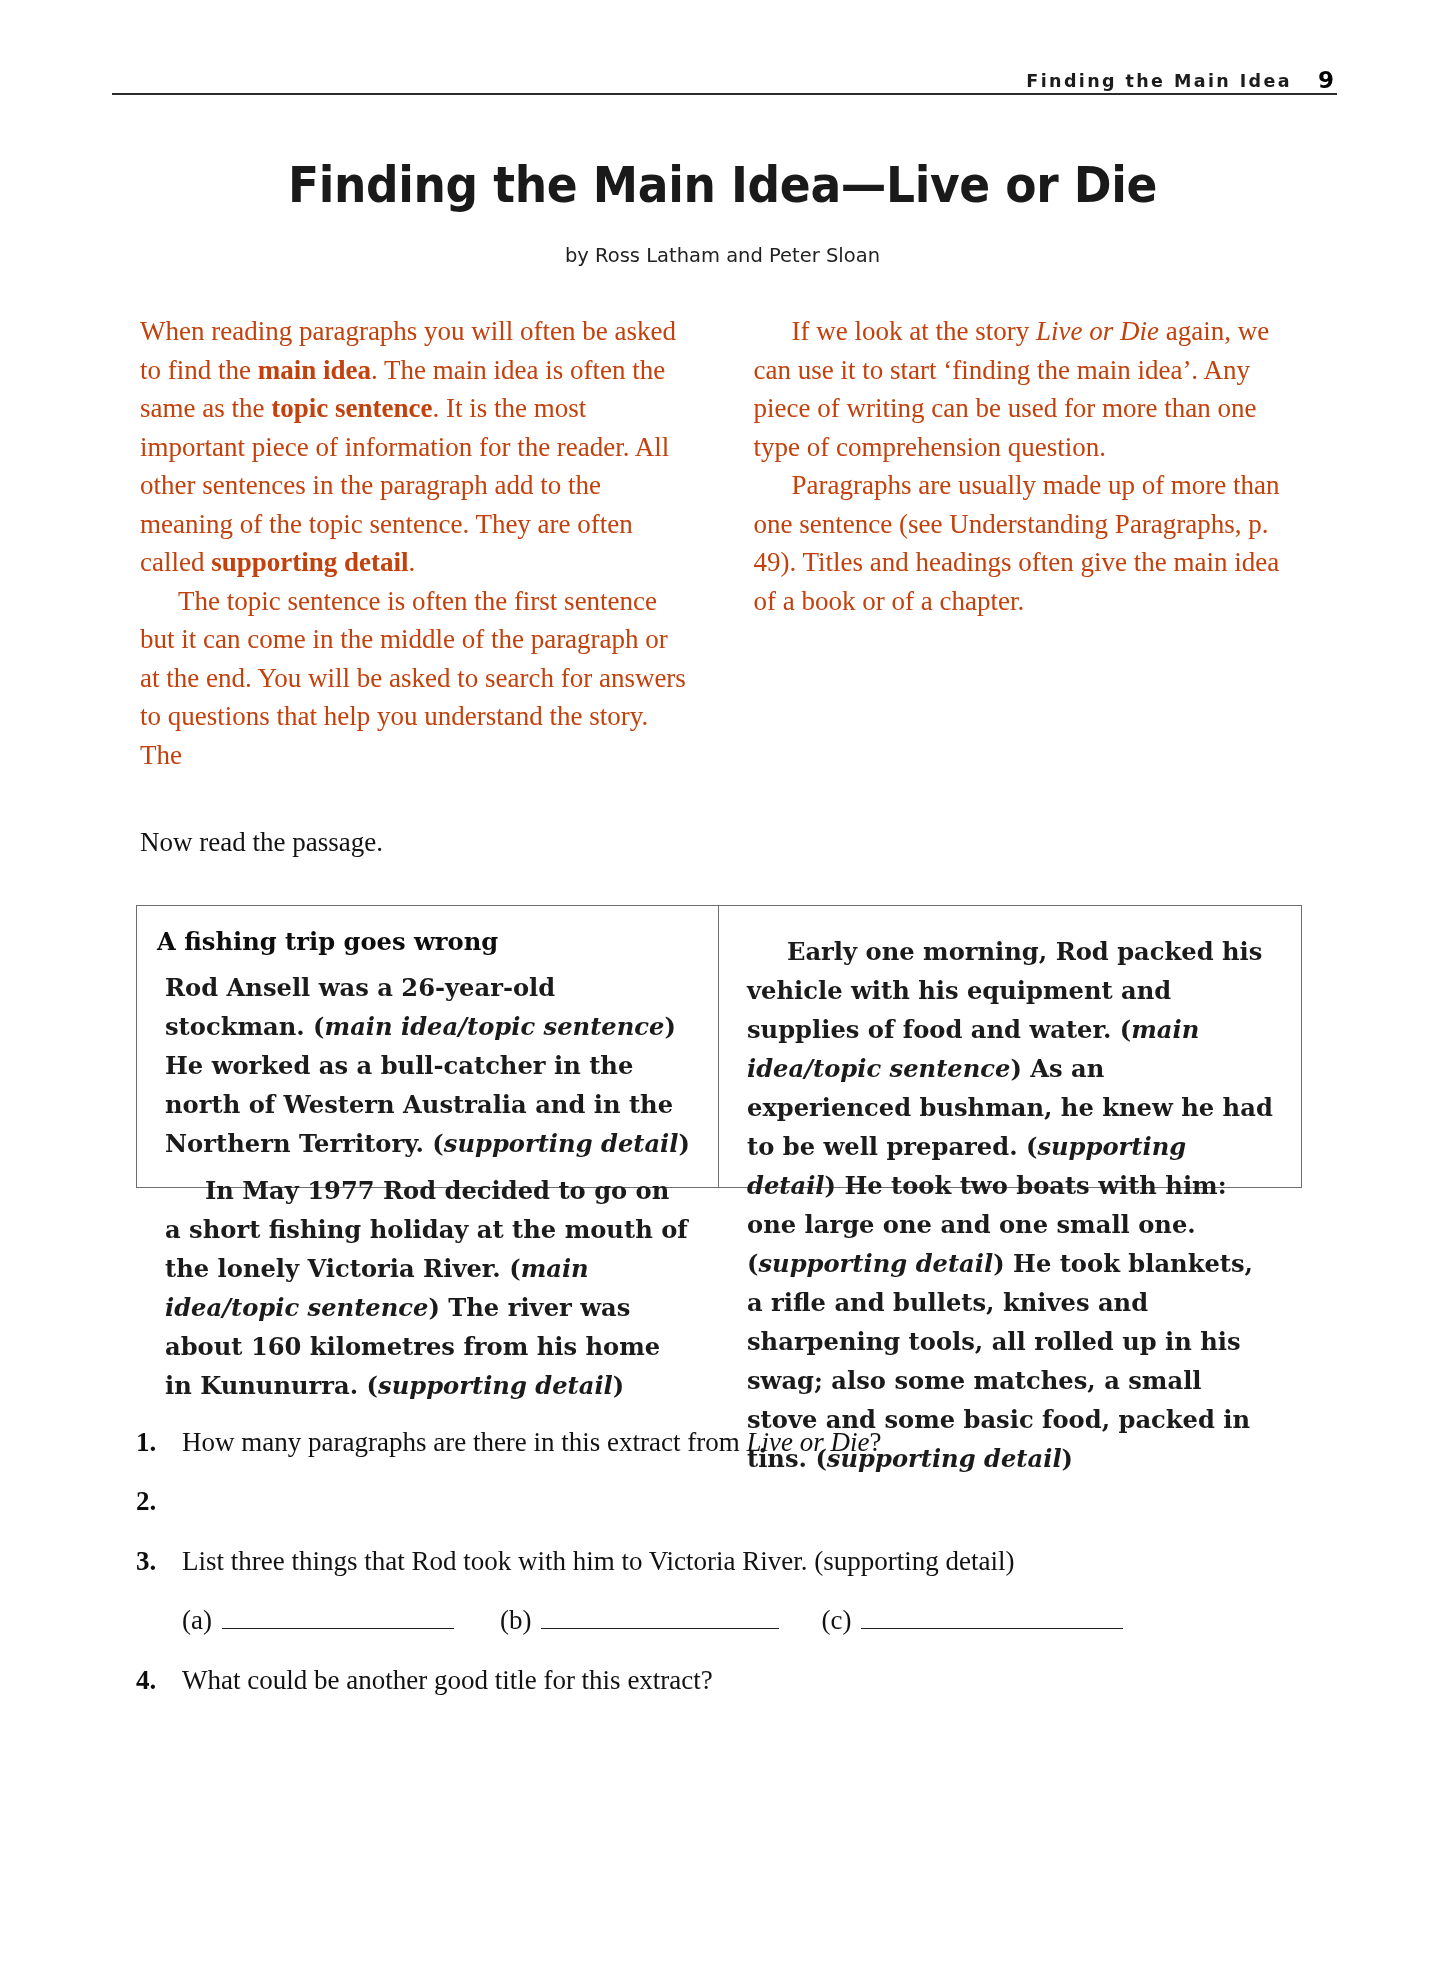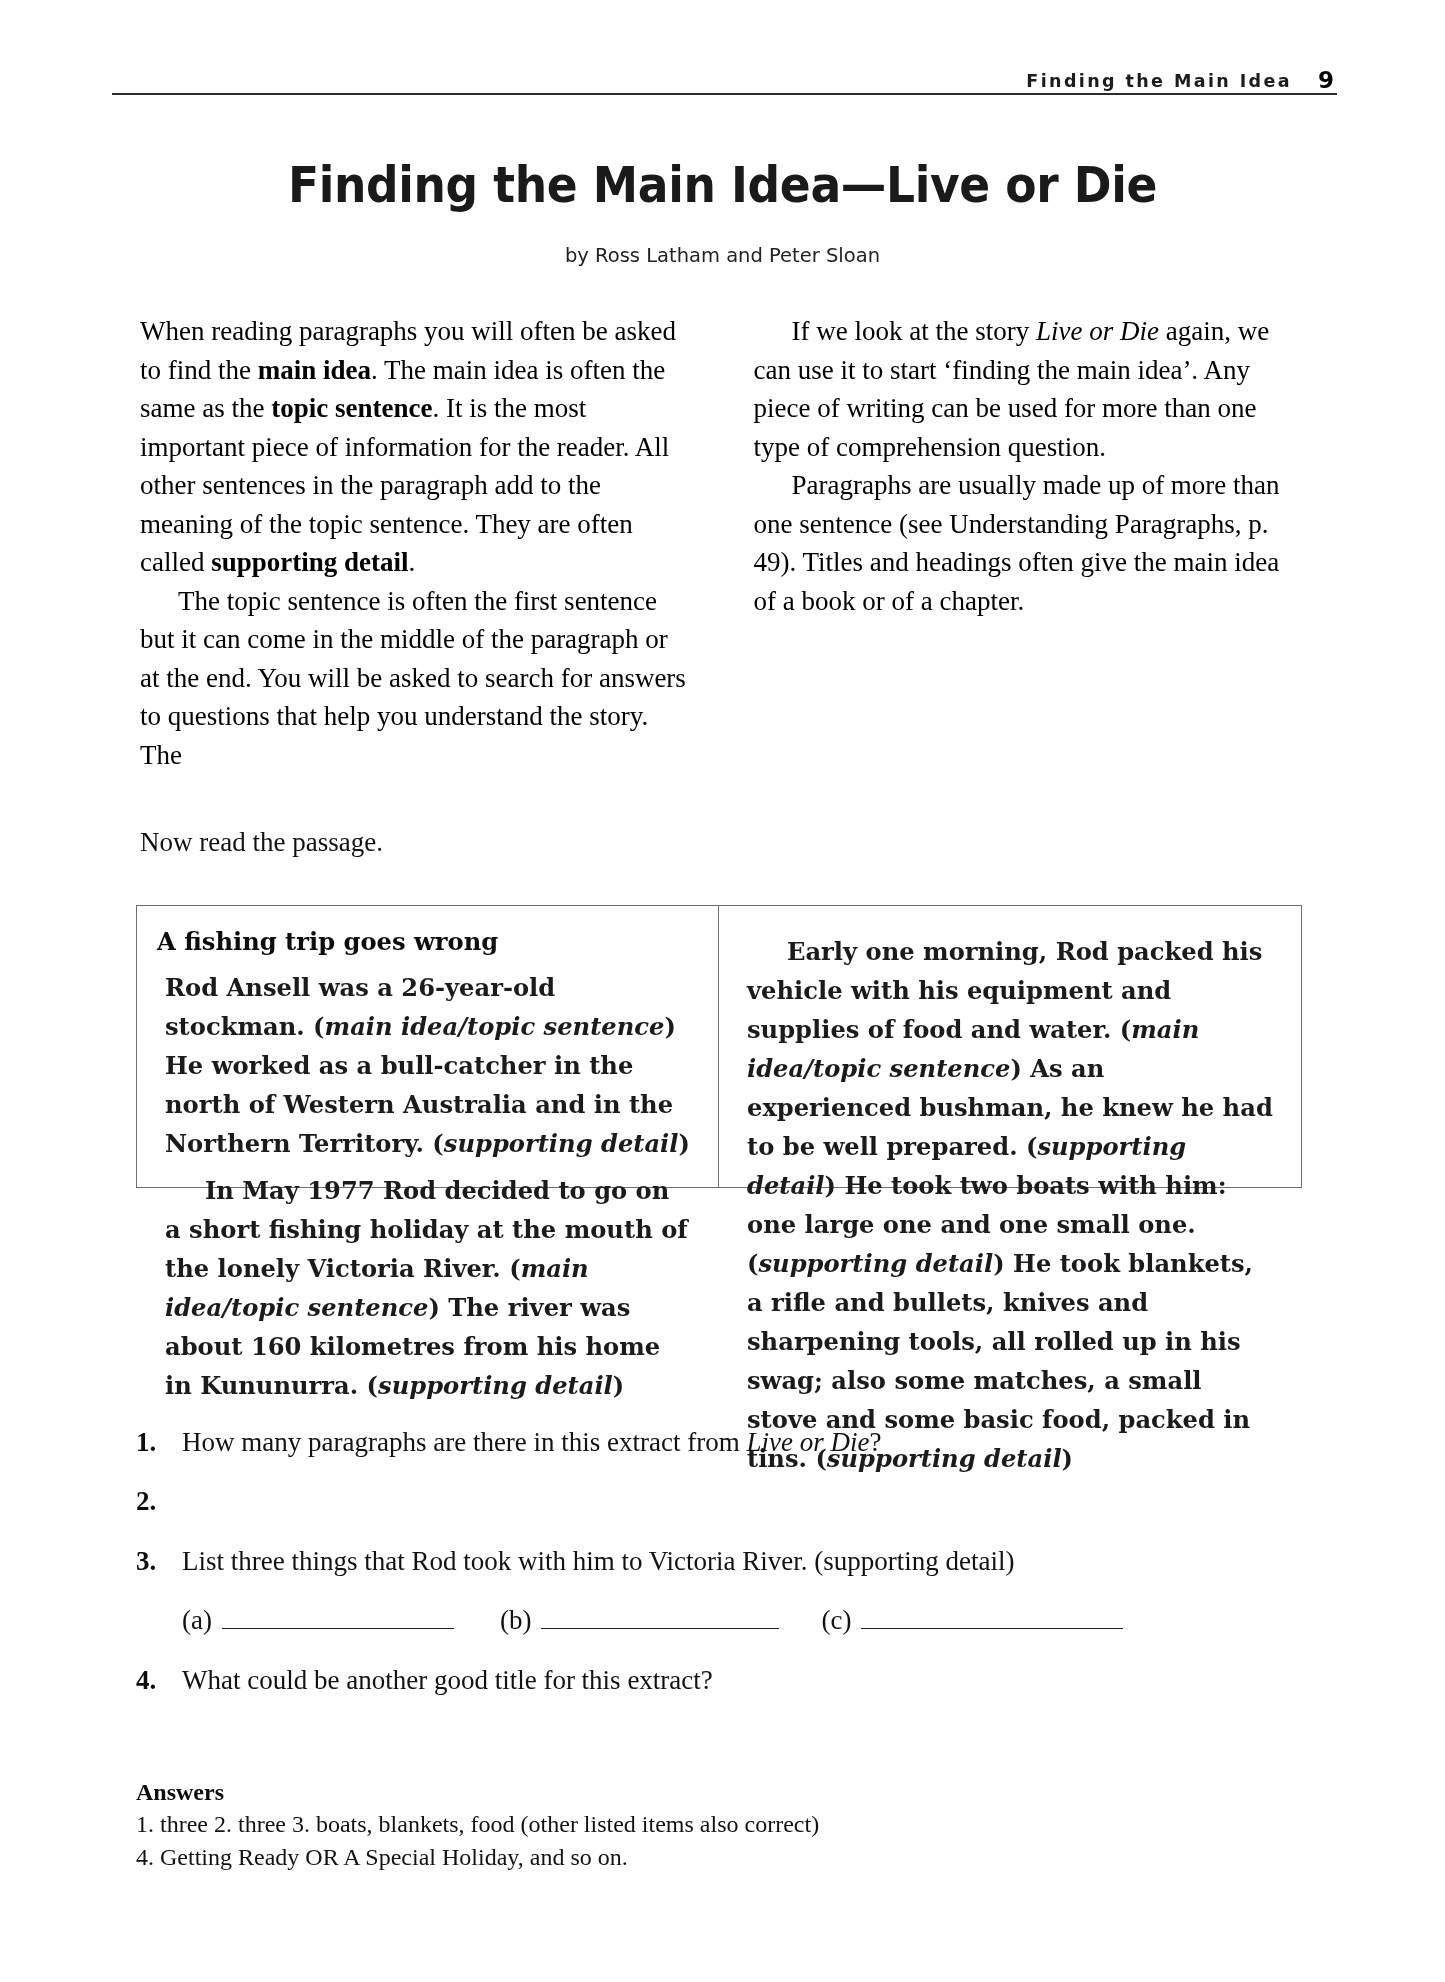--- a/index.html
+++ b/index.html
@@ -94,21 +94,21 @@
     left: 140px;
     top: 312px;
     width: 1165px;
     display: flex;
     gap: 62px;
   }
   .intro-col {
     width: 552px;
     font-size: 27px;
     line-height: 38.5px;
-    color: #000000;
+    color: #c2410c;
   }
   .intro-col p { margin: 0; }
   .intro-col p.indent { text-indent: 38px; }
   .intro-col b { font-weight: 700; }
   .intro-col i { font-style: italic; }
 
   .now-read {
     position: absolute;
     left: 140px;
     top: 823px;
@@ -288,19 +288,14 @@
       </span>
     </div>
 
     <div class="q-row">
       <span class="q-num">4.</span>
       <span class="q-text"><span>What could be another good title for this extract?</span></span>
     </div>
 
   </div>
 
-  <div class="answers">
-    <div class="answers-head">Answers</div>
-    <div class="answers-line">1. three    2. three    3. boats, blankets, food (other listed items also correct)</div>
-    <div class="answers-line">4. Getting Ready OR A Special Holiday, and so on.</div>
-  </div>
 
 </div>
 
 </body></html>

